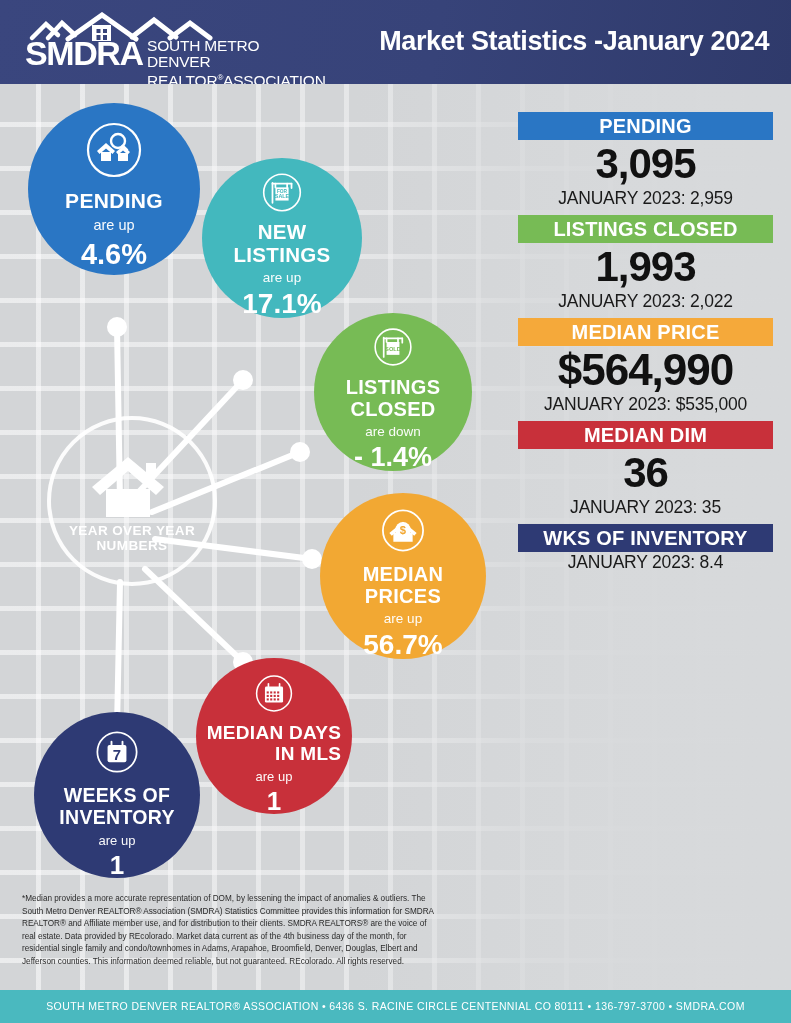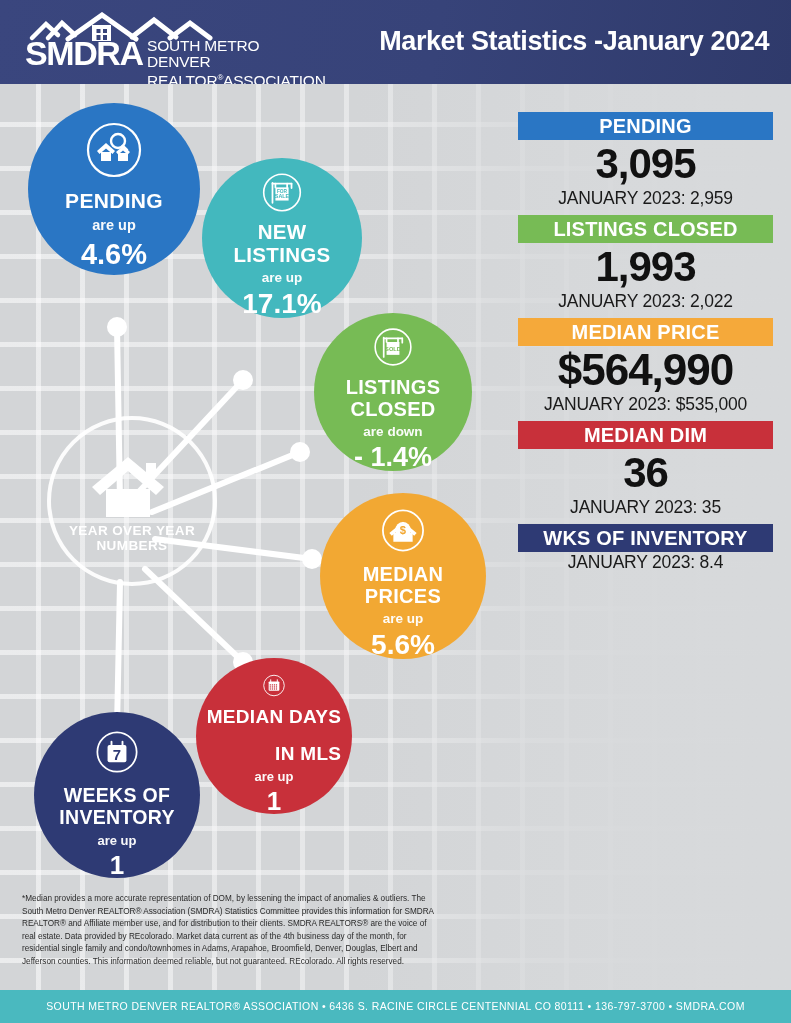--- a/index.html
+++ b/index.html
@@ -121,21 +121,21 @@
   .bubble .ico {
     display: block;
   }
   .bubble .b-title {
     font-weight: bold;
     letter-spacing: 0.3px;
     line-height: 1.0;
     text-transform: uppercase;
   }
   .bubble .b-sub {
-    font-weight: bold;
+    font-weight: normal;
     opacity: 0.97;
   }
   .bubble .b-val {
     font-weight: bold;
     line-height: 1.0;
   }
 
   
   #hub {
     position: absolute;
@@ -363,21 +363,21 @@
         <rect x="16" y="31" width="24" height="11"></rect>
       </g>
       <circle cx="28" cy="27" r="9.5" fill="#ffffff"></circle>
       <text x="28" y="32" font-family="Liberation Sans, sans-serif" font-size="14" font-weight="bold" fill="#f2a833" text-anchor="middle">$</text>
     </svg>
     <div class="b-title" style="font-size:20px; margin-top:11px;">
       <div>MEDIAN</div>
       <div style="margin-top:2px;">PRICES</div>
     </div>
     <div class="b-sub" style="font-size:13.5px; margin-top:5px;">are up</div>
-    <div class="b-val" style="font-size:28px; margin-top:5px;">5.6%</div>
+    <div class="b-val" style="font-size:28px; margin-top:5px;">56.7%</div>
   </div>
 
   <div class="bubble" style="left:196px; top:658px; width:156px; height:156px; background:#c8303a; padding-top:16px;text-align:right;">
     <svg width="48" height="48" viewBox="0 0 56 56" class="ico">
       <circle cx="28" cy="28" r="25" fill="none" stroke="#ffffff" stroke-width="2.2"></circle>
       <rect x="15" y="18" width="26" height="23" rx="2" fill="#ffffff"></rect>
       <g stroke="#ffffff" stroke-width="2.4" stroke-linecap="round">
         <line x1="20" y1="14" x2="20" y2="19"></line>
         <line x1="36" y1="14" x2="36" y2="19"></line>
       </g>
@@ -391,21 +391,21 @@
         <rect x="27.5" y="30" width="3" height="3"></rect>
           <rect x="32.5" y="30" width="3" height="3"></rect>
         <rect x="17.5" y="35" width="3" height="3"></rect>
           <rect x="22.5" y="35" width="3" height="3"></rect>
         <rect x="27.5" y="35" width="3" height="3"></rect>
           <rect x="32.5" y="35" width="3" height="3"></rect>
       </g>
     </svg>
     <div class="b-title" style="font-size:19px; margin-top:10px;">
       <div>MEDIAN DAYS</div>
-      <div style="margin-top:18px;">IN MLS</div>
+      <div style="margin-top:2px;">IN MLS</div>
     </div>
     <div class="b-sub" style="font-size:13px; margin-top:6px;">are up</div>
     <div class="b-val" style="font-size:26px; margin-top:4px;">1</div>
   </div>
 
   <div class="bubble" style="left:34px; top:712px; width:166px; height:166px; background:#2e3a74; padding-top:18px;">
     <svg width="52" height="52" viewBox="0 0 56 56" class="ico">
       <circle cx="28" cy="28" r="25" fill="none" stroke="#ffffff" stroke-width="2.2"></circle>
       <rect x="16" y="19" width="24" height="22" rx="2.5" fill="#ffffff"></rect>
       <g stroke="#ffffff" stroke-width="2.4" stroke-linecap="round">

